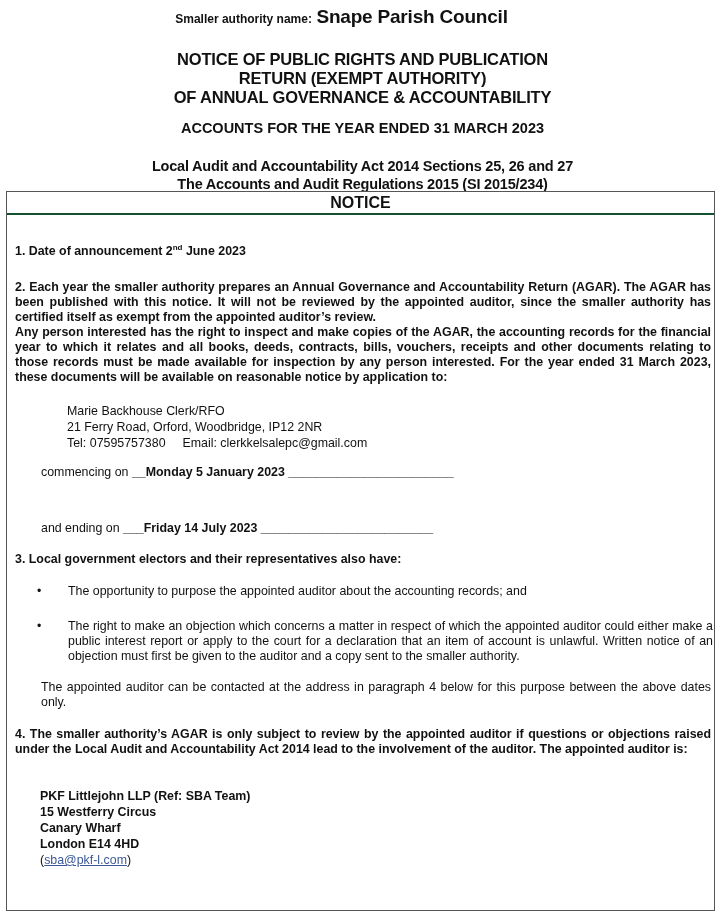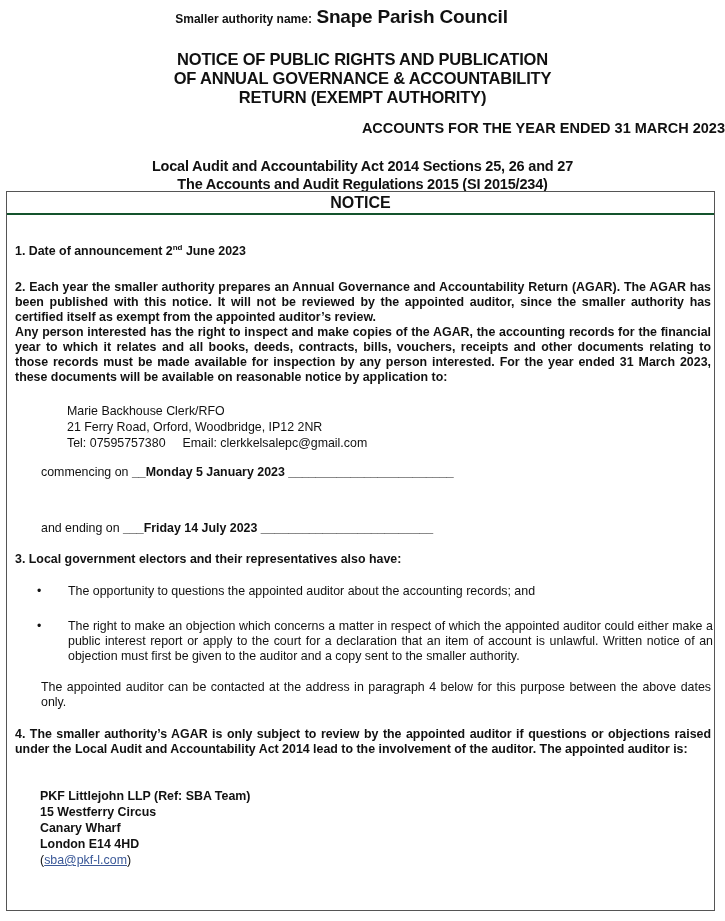--- a/index.html
+++ b/index.html
@@ -8,21 +8,21 @@
     font-family: "Liberation Sans", sans-serif; color: #111111;
   }
   .authority-line { position: absolute; top: 6px; left: 0; width: 683px; text-align: center; }
   .authority-label { font-size: 12px; font-weight: bold; }
   .authority-name { font-size: 19px; font-weight: bold; letter-spacing: -0.2px; }
   .main-title {
     position: absolute; top: 50px; left: 0; width: 725px; text-align: center;
     font-size: 16.5px; font-weight: bold; line-height: 19px; letter-spacing: -0.2px;
   }
   .accounts-title {
-    position: absolute; top: 120px; left: 0; width: 725px; text-align: right;
+    position: absolute; top: 120px; left: 0; width: 725px; text-align: center;
     font-size: 14.5px; font-weight: bold;
   }
   .legislation {
     position: absolute; top: 157px; left: 0; width: 725px; text-align: center;
     font-size: 14.5px; font-weight: bold; line-height: 18px; letter-spacing: -0.2px;
   }
   .notice-box {
     position: absolute; top: 191px; left: 6px; width: 709px; height: 720px;
     border: 1px solid #555555; box-sizing: border-box;
   }
@@ -45,22 +45,22 @@
 </head>
 <body>
 
 <div class="authority-line">
   <span class="authority-label">Smaller authority name:</span>
   <span class="authority-name">Snape Parish Council</span>
 </div>
 
 <div class="main-title">
   <div>NOTICE OF PUBLIC RIGHTS AND PUBLICATION</div>
+  <div>RETURN (EXEMPT AUTHORITY)</div>
   <div>OF ANNUAL GOVERNANCE &amp; ACCOUNTABILITY</div>
-  <div>RETURN (EXEMPT AUTHORITY)</div>
 </div>
 
 <div class="accounts-title">ACCOUNTS FOR THE YEAR ENDED 31 MARCH 2023</div>
 
 <div class="legislation">
   <div>Local Audit and Accountability Act 2014 Sections 25, 26 and 27</div>
   <div>The Accounts and Audit Regulations 2015 (SI 2015/234)</div>
 </div>
 
 <div class="notice-box">
@@ -94,21 +94,21 @@
 
   <div class="date-line" style="top:329px;">
     <span>and ending on</span>
     <span class="b">___</span><span class="b">Friday 14 July 2023</span><span class="b"> _________________________</span>
   </div>
 
   <div class="para b" style="top:360px;">3. Local government electors and their representatives also have:</div>
 
   <div class="bullet-row" style="top:392px;">
     <span class="bullet-dot">•</span>
-    <span class="bullet-text">The opportunity to questions the appointed auditor about the accounting records; and</span>
+    <span class="bullet-text">The opportunity to purpose the appointed auditor about the accounting records; and</span>
   </div>
 
   <div class="bullet-row" style="top:427px;">
     <span class="bullet-dot">•</span>
     <span class="bullet-text">The right to make an objection which concerns a matter in respect of which the appointed auditor could either make a public interest report or apply to the court for a declaration that an item of account is unlawful. Written notice of an objection must first be given to the auditor and a copy sent to the smaller authority.</span>
   </div>
 
   <div class="para justify" style="top:488px; left:34px; width:670px;">The appointed auditor can be contacted at the address in paragraph 4 below for this purpose between the above dates only.</div>
 
   <div class="para b justify" style="top:535px;">4. The smaller authority’s AGAR is only subject to review by the appointed auditor if questions or objections raised under the Local Audit and Accountability Act 2014 lead to the involvement of the auditor.  The appointed auditor is:</div>

